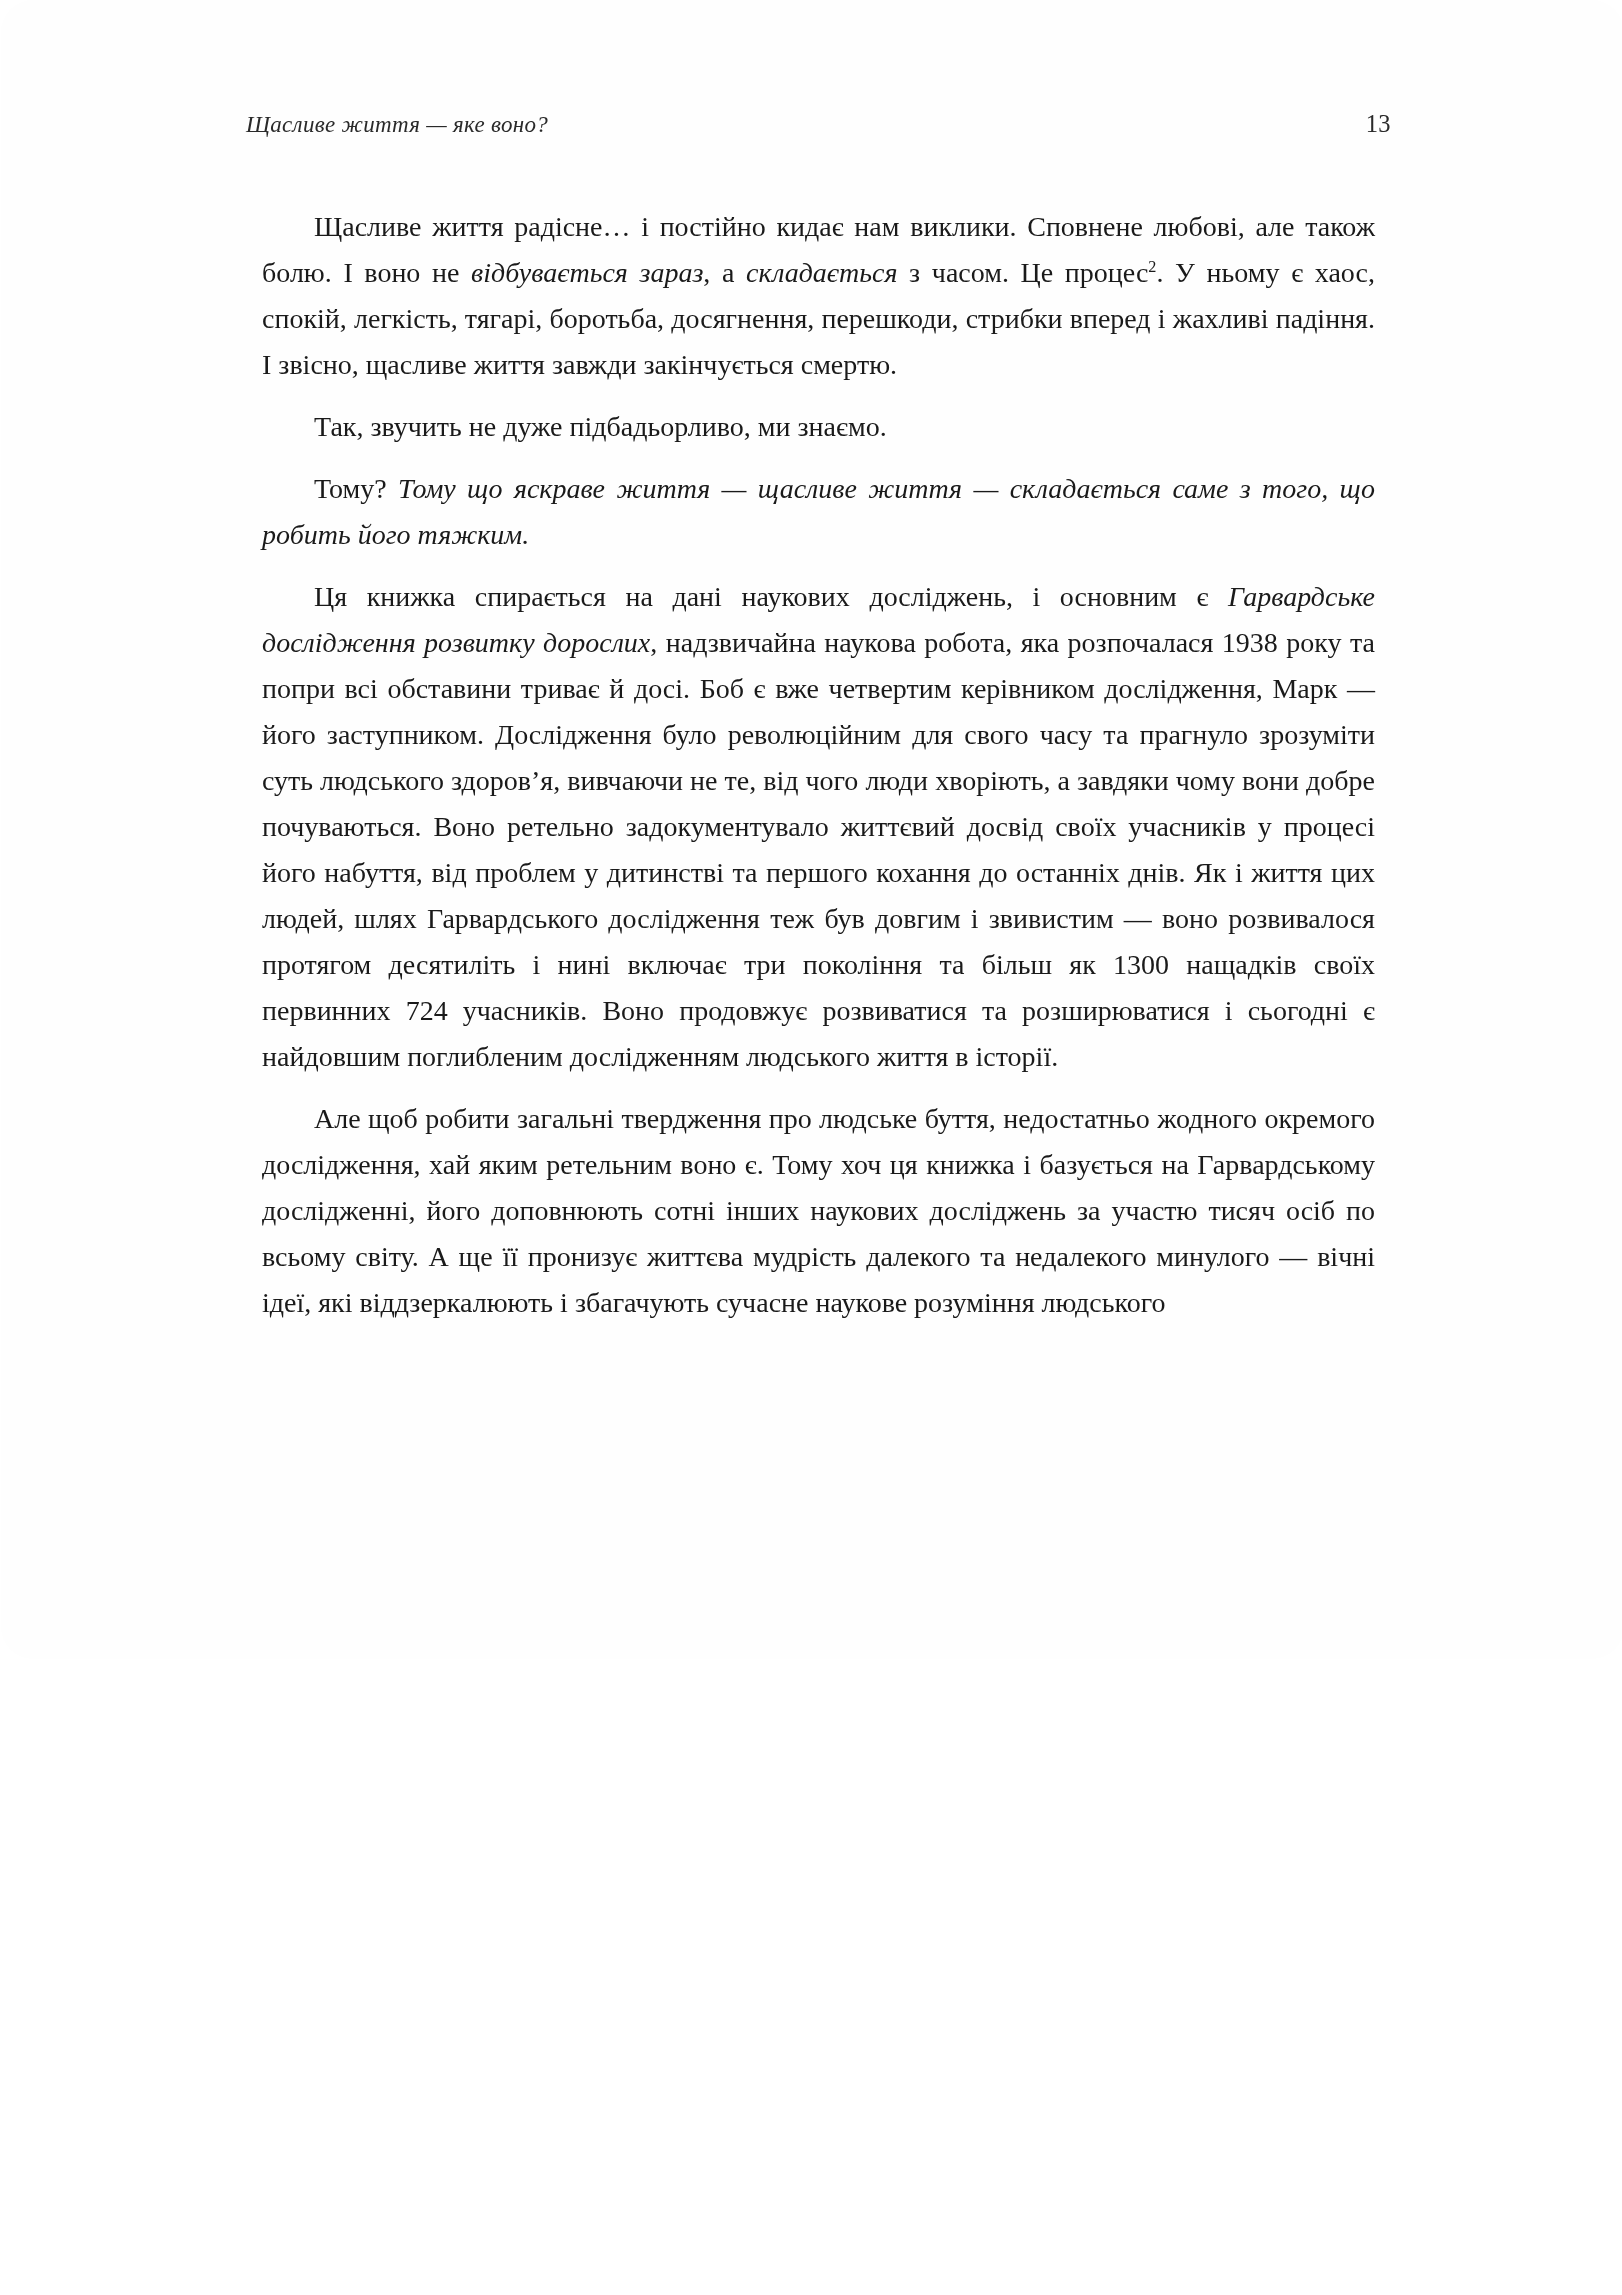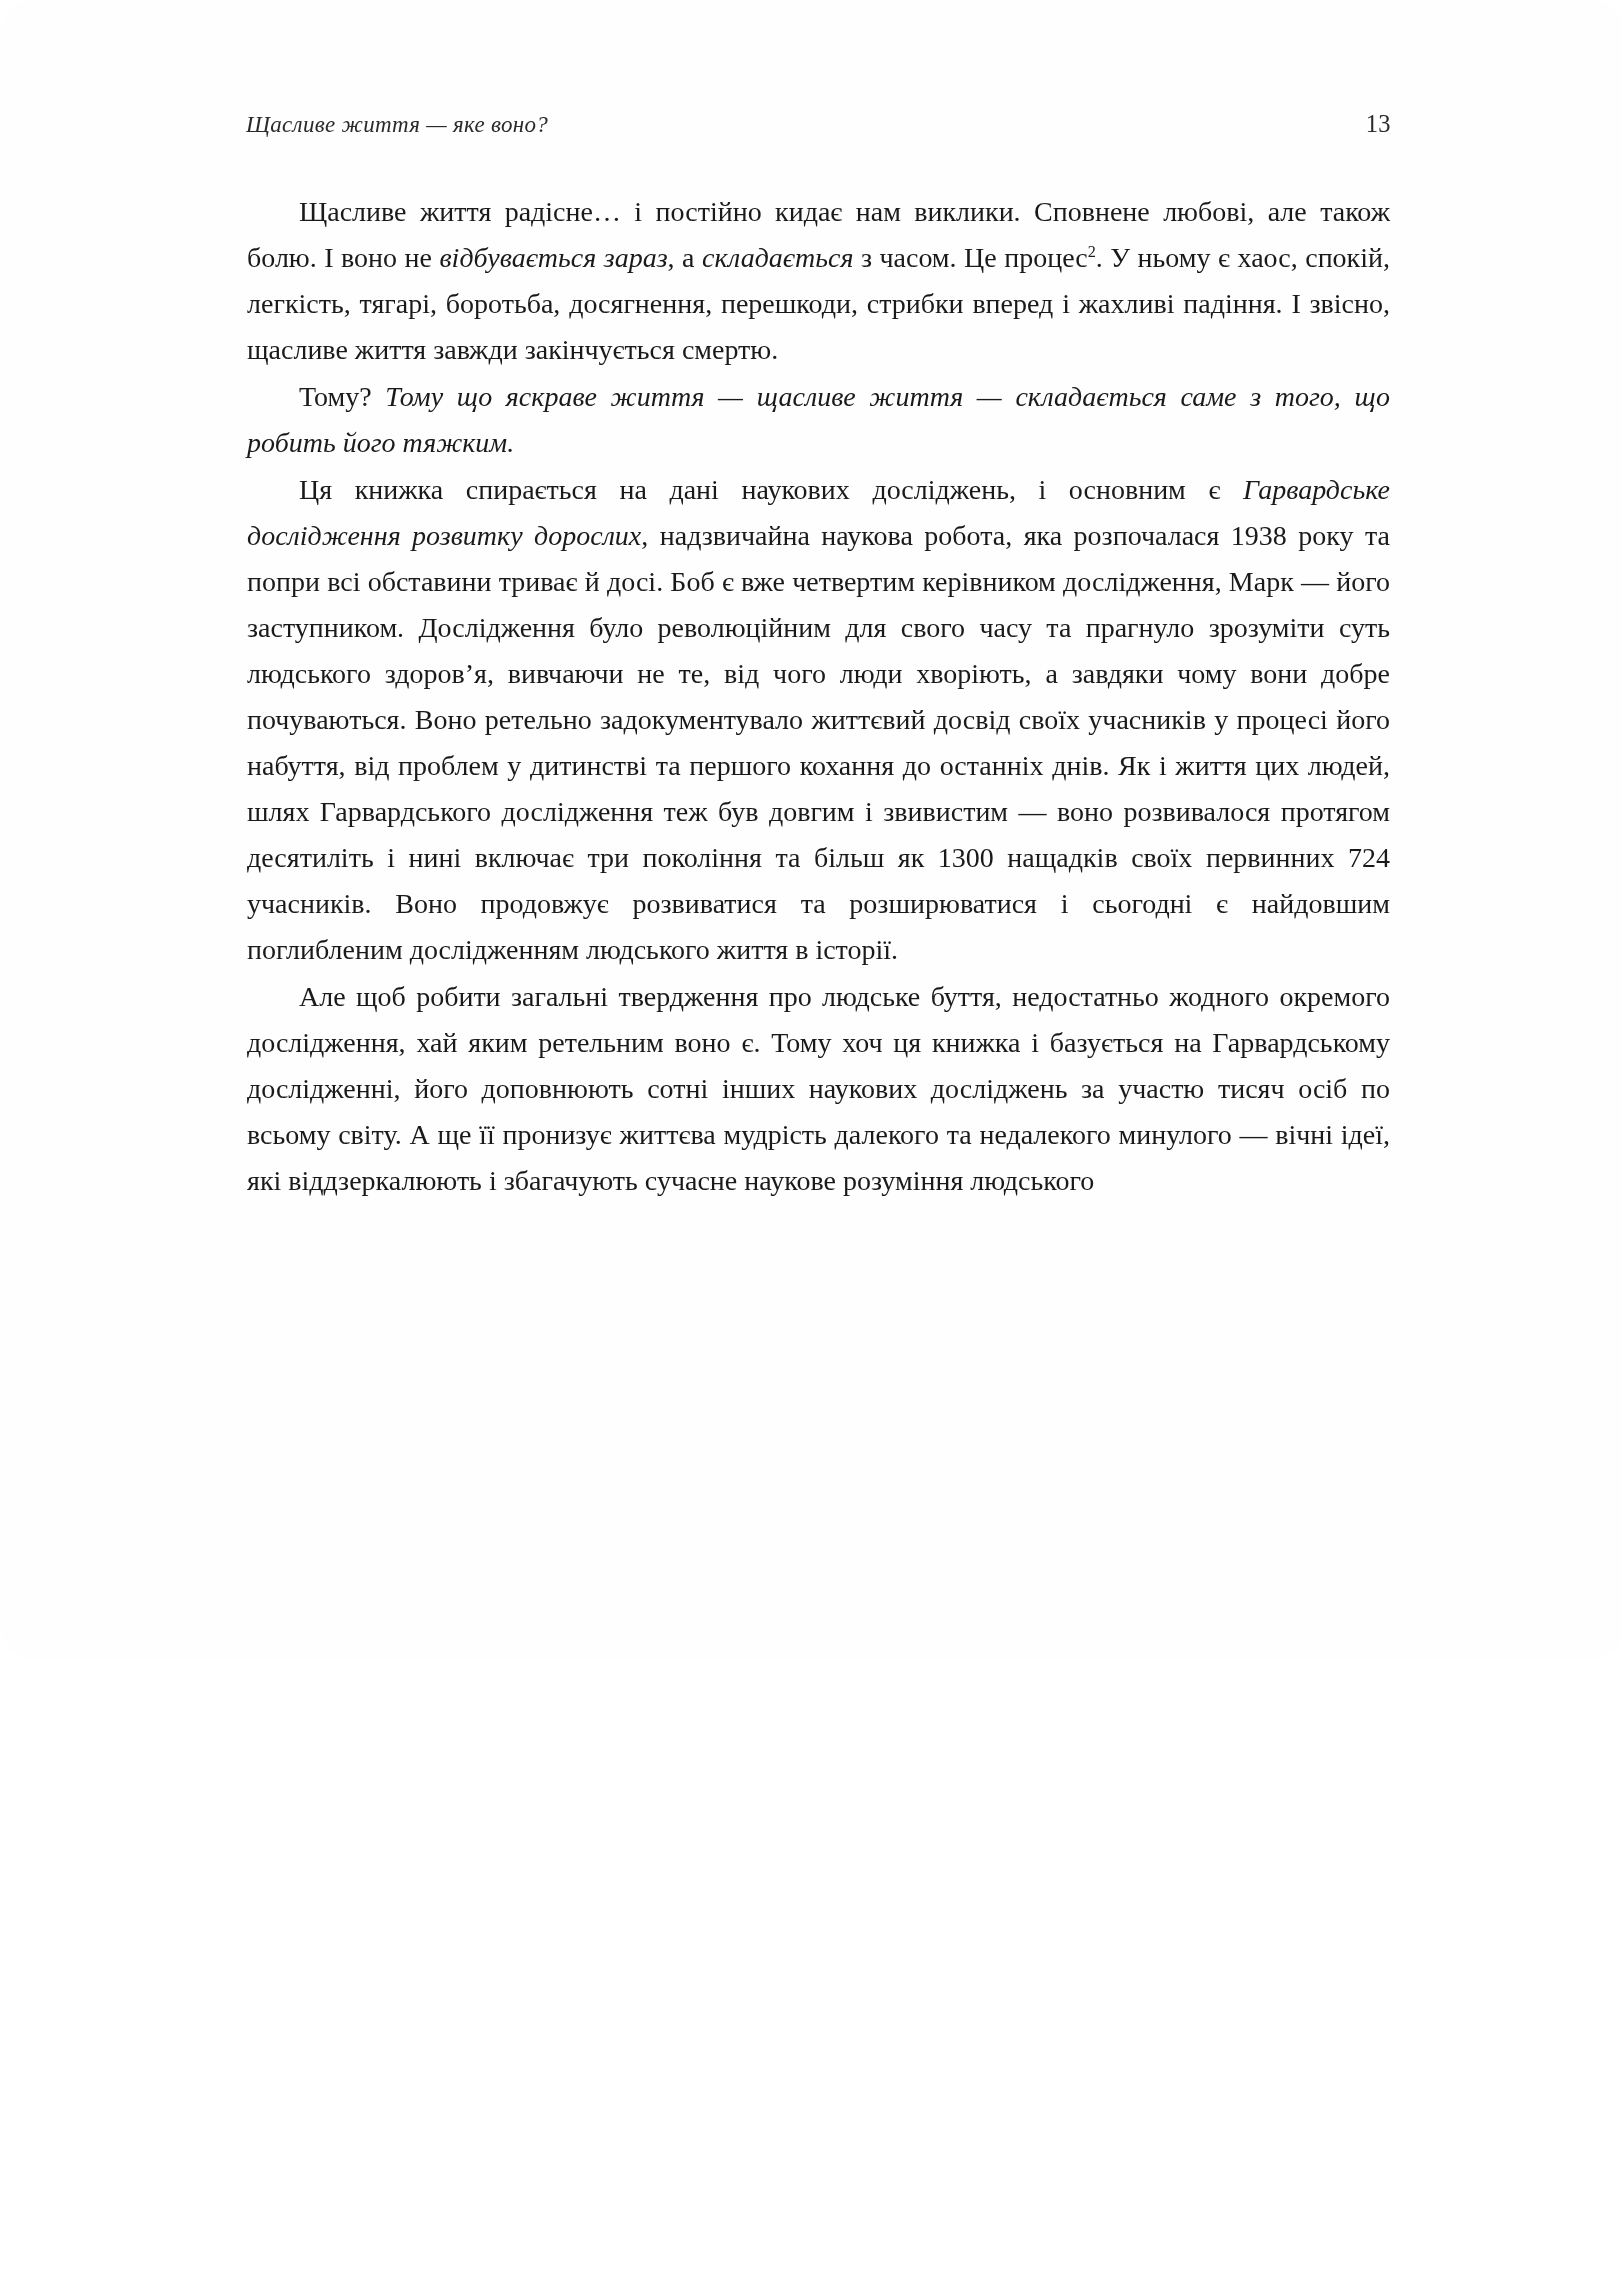--- a/index.html
+++ b/index.html
@@ -58,21 +58,21 @@
     width: 1145px;
     font-size: 28px;
     line-height: 46px;
     text-align: justify;
     text-justify: inter-word;
     hyphens: manual;
     -webkit-hyphens: manual;
   }
 
   .para {
-    margin: 1px;
+    margin: 16px;
     text-indent: 52px;
     text-align: justify;
   }
 
   .ital { font-style: italic; }
 
   sup.fn {
     font-size: 0.58em;
     vertical-align: super;
     line-height: 0;
@@ -86,19 +86,20 @@
 
 <div class="page" style="background: rgb(254, 254, 254);">
 
   <div class="running-head">
     <span class="running-head-title">Щасливе життя — яке воно?</span>
     <span class="running-head-folio">13</span>
   </div>
 
   <div class="textblock">
     <p class="para"><span>Щасливе життя радісне… і постійно кидає нам виклики. Сповнене любові, але також болю. І воно не </span><em class="ital">відбувається зараз</em><span>, а </span><em class="ital">складається</em><span> з часом. Це процес</span><sup class="fn">2</sup><span>. У ньому є хаос, спокій, легкість, тягарі, боротьба, досягнення, перешкоди, стрибки вперед і жахливі падіння. І звісно, щасливе життя завжди закінчується смертю.</span></p>
+    <p class="para"><span>Так, звучить не дуже підбадьорливо, ми знаємо.</span></p>
     <p class="para"><span>Тому? </span><em class="ital">Тому що яскраве життя — щасливе життя — складається саме з того, що робить його тяжким.</em></p>
     <p class="para"><span>Ця книжка спирається на дані наукових досліджень, і основним є </span><em class="ital">Гарвардське дослідження розвитку дорослих</em><span>, надзвичайна наукова робота, яка розпочалася 1938 року та попри всі обставини триває й досі. Боб є вже четвертим керівником дослідження, Марк — його заступником. Дослідження було революційним для свого часу та прагнуло зрозуміти суть людського здоров’я, вивчаючи не те, від чого люди хворіють, а завдяки чому вони добре почуваються. Воно ретельно задокументувало життєвий досвід своїх учасників у процесі його набуття, від проблем у дитинстві та першого кохання до останніх днів. Як і життя цих людей, шлях Гарвардського дослідження теж був довгим і звивистим — воно розвивалося протягом десятиліть і нині включає три покоління та більш як 1300 нащадків своїх первинних 724 учасників. Воно продовжує розвиватися та розширюватися і сьогодні є найдовшим поглибленим дослідженням людського життя в історії.</span></p>
     <p class="para"><span>Але щоб робити загальні твердження про людське буття, недостатньо жодного окремого дослідження, хай яким ретельним воно є. Тому хоч ця книжка і базується на Гарвардському дослідженні, його доповнюють сотні інших наукових досліджень за участю тисяч осіб по всьому світу. А ще її пронизує життєва мудрість далекого та недалекого минулого — вічні ідеї, які віддзеркалюють і збагачують сучасне наукове розуміння людського</span></p>
   </div>
 
 </div>
 
 
 </body></html>

